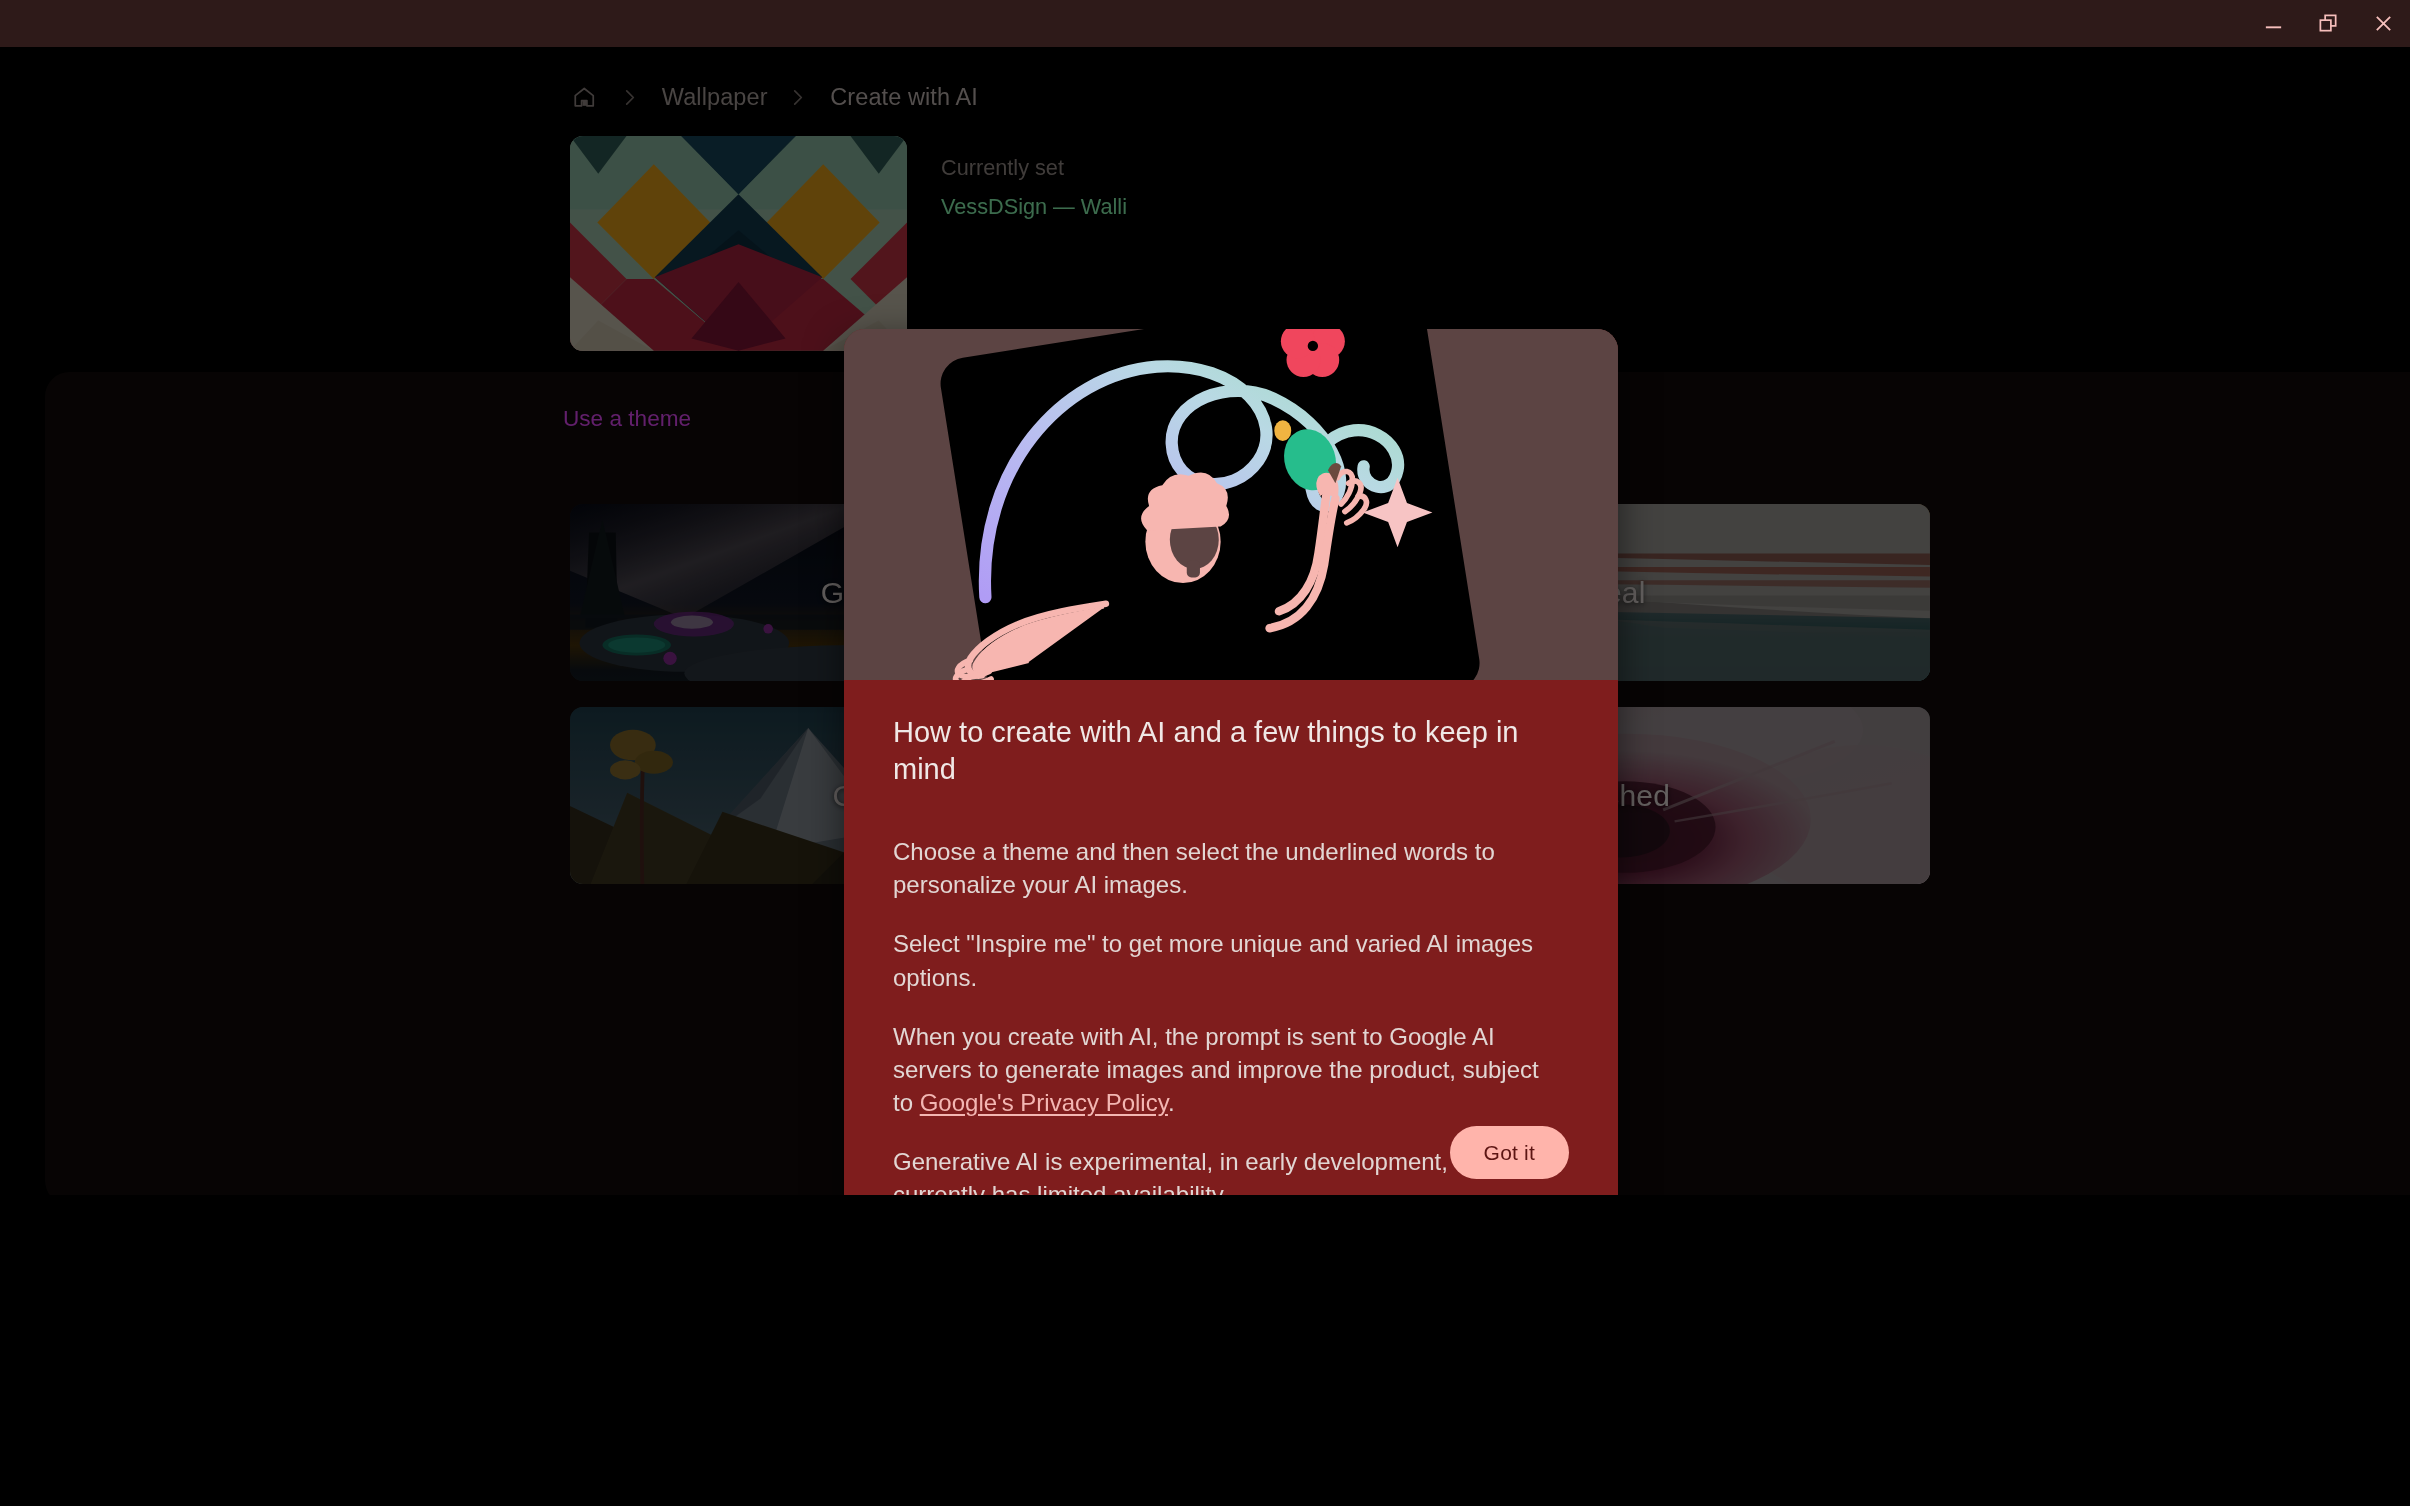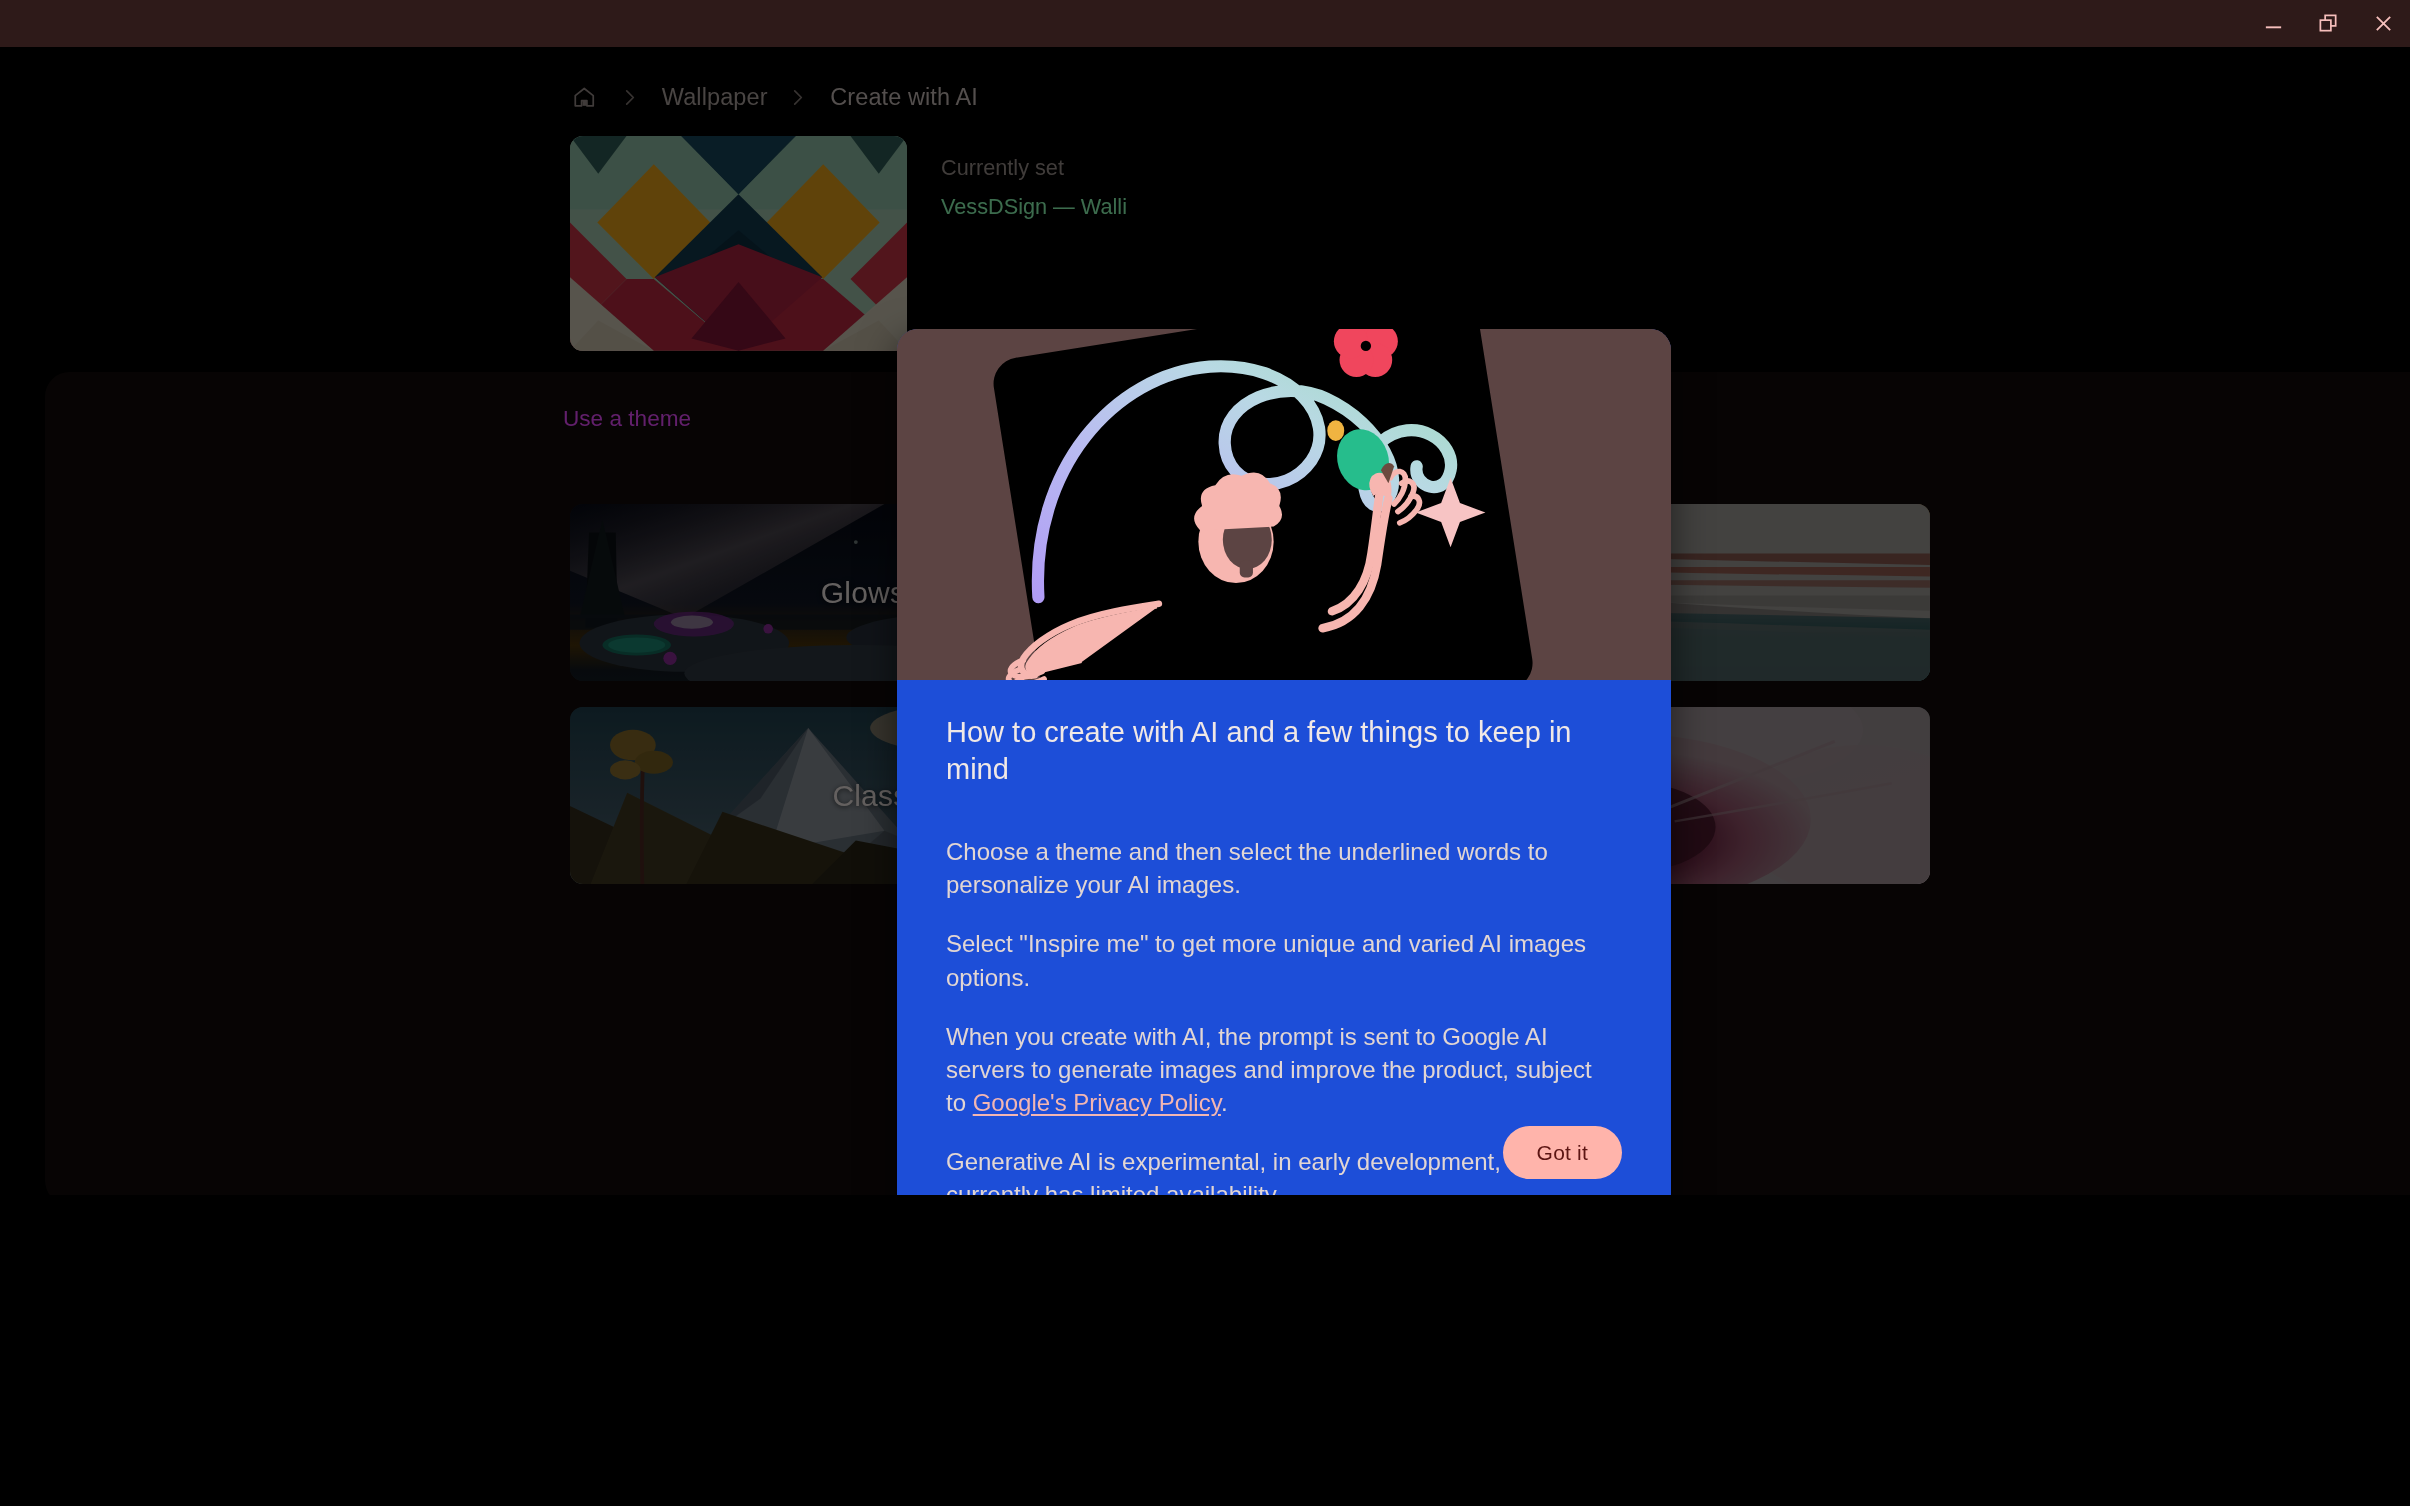--- a/index.html
+++ b/index.html
@@ -121,23 +121,23 @@
 
   
   .scrim {
     position: absolute; inset: 0;
     background: rgba(0,0,0,0.55);
   }
 
   
   .dialog {
     position: absolute;
-    left: 852px; top: 282px;
+    left: 799px; top: 282px;
     width: 774px; height: 895px;
-    background: #1d4ed8;
+    background: #7f1d1d;
     border-radius: 21px;
     overflow: hidden;
     box-shadow: 0 11.3px 38px rgba(0,0,0,.55);
   }
   .dlg-hero {
     position: relative;
     width: 774px; height: 351px;
     background: #5c4443;
     overflow: hidden;
   }

